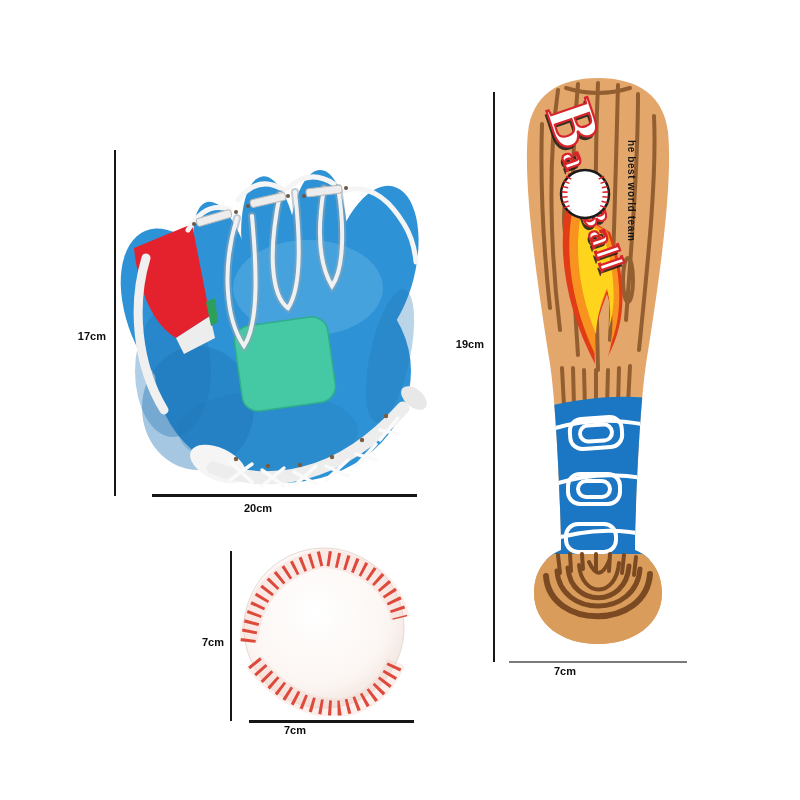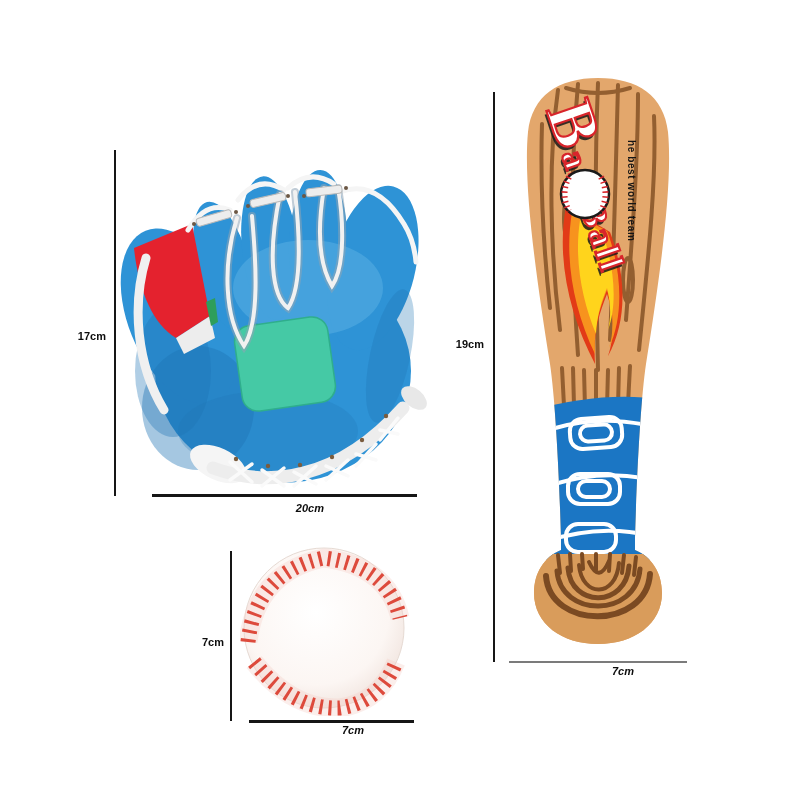--- a/index.html
+++ b/index.html
@@ -3,21 +3,21 @@
 <meta charset="utf-8">
 <style>
   html,body{margin:0;padding:0;background:#fff;}
   .canvas{position:relative;width:800px;height:800px;background:#fff;overflow:hidden;
           font-family:"Liberation Sans",sans-serif;}
   .dim-v{position:absolute;background:#161616;}
   .dim-h{position:absolute;background:#161616;}
   .dim-h.gray{background:#7b7b7b;}
   .dim-label{position:absolute;font-weight:bold;font-size:11px;color:#0d0d0d;
              font-family:"Liberation Sans",sans-serif;line-height:1;}
-  .ta-r{text-align:right;} .ta-c{text-align:right;font-style:italic;}
+  .ta-r{text-align:right;} .ta-c{text-align:left;}
   svg{position:absolute;display:block;}
   .bat-brand{
     position:absolute;left:598px;top:92px;width:320px;
     transform:rotate(71deg);transform-origin:0 0;
     font-family:"Liberation Serif",serif;font-weight:bold;font-size:35px;
     color:#ffffff;letter-spacing:3px;white-space:nowrap;line-height:1;
     -webkit-text-stroke:2.2px #d8252b;
     text-shadow:3px 3px 0 rgba(25,25,25,.85);
   }
   .bat-brand::first-letter{font-size:66px;}

